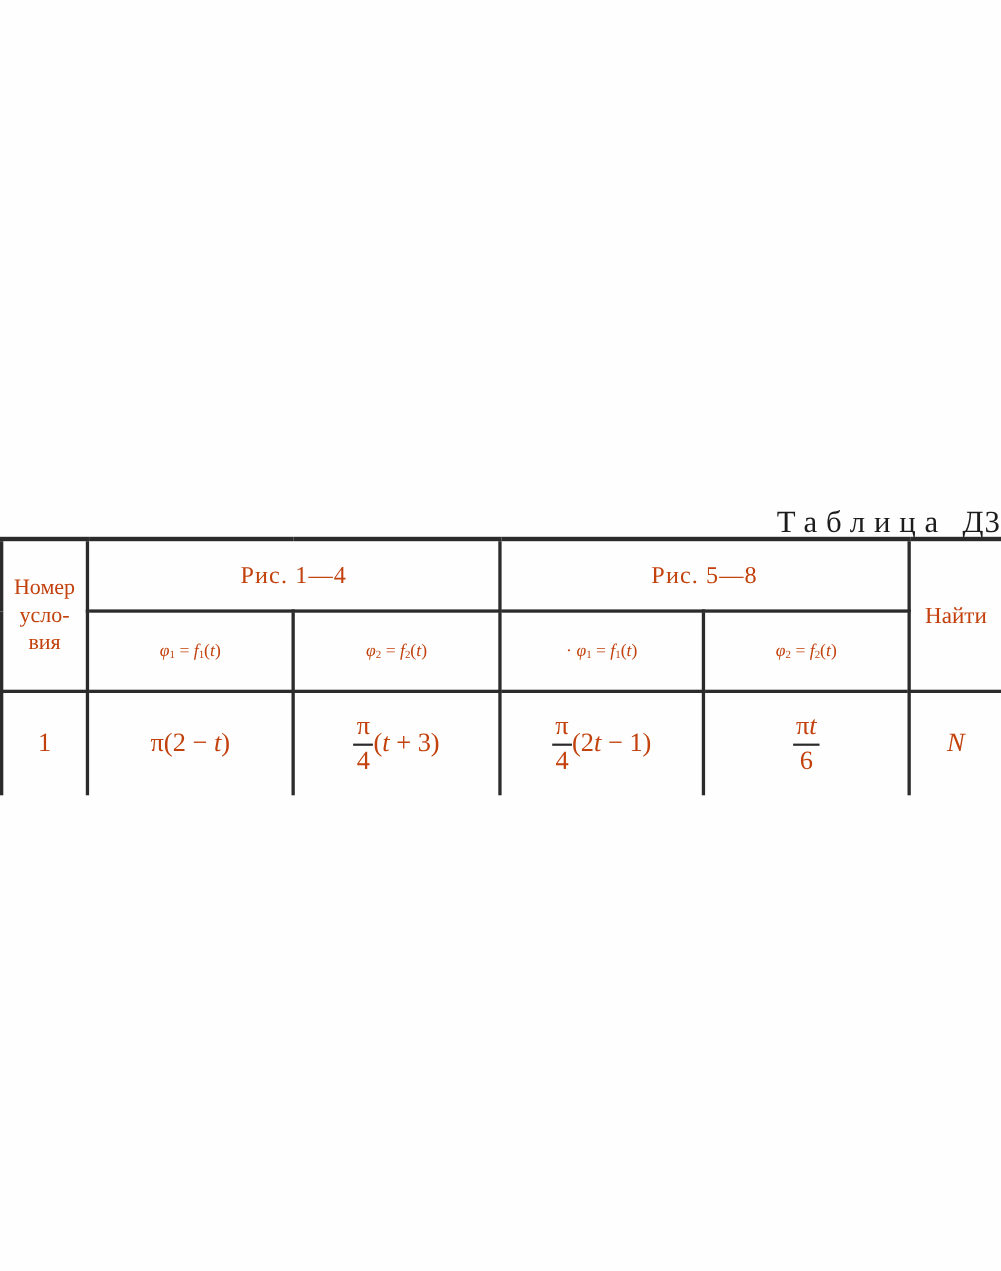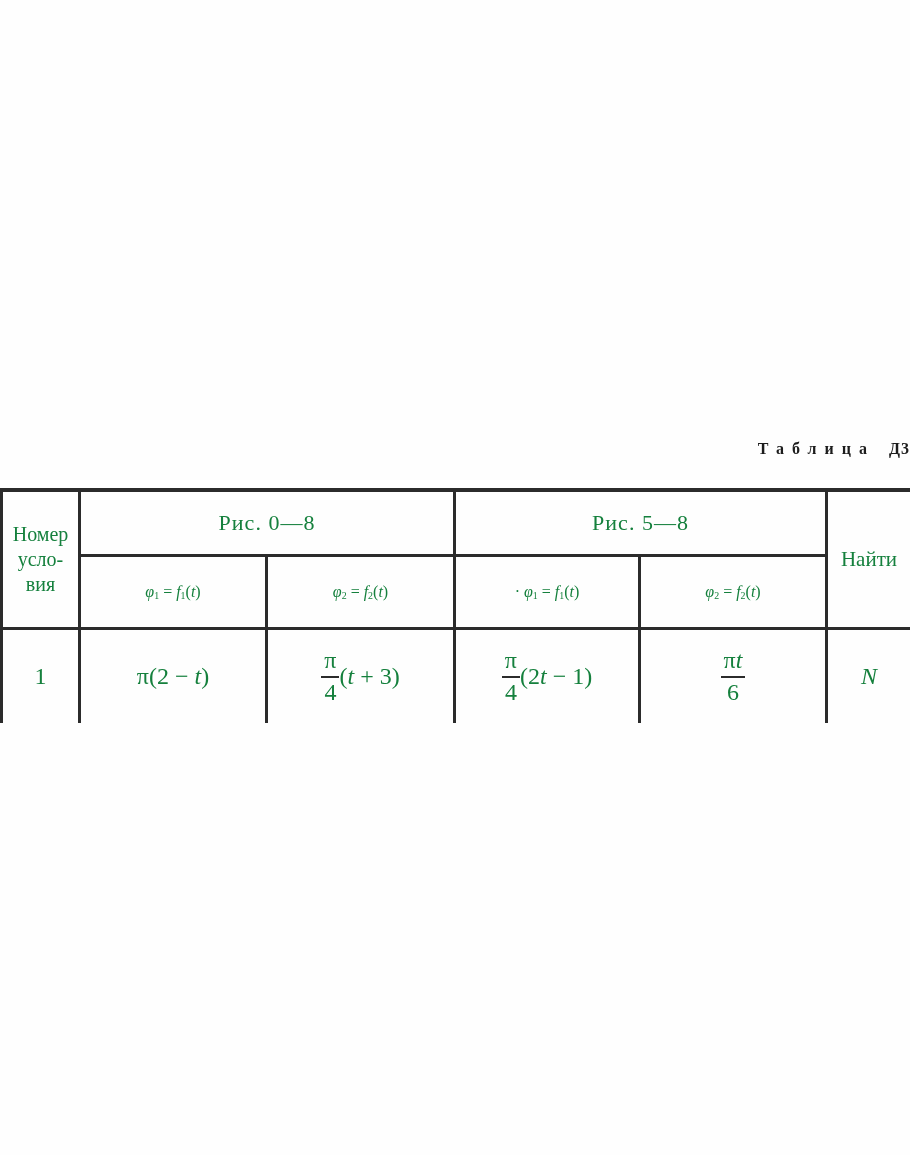--- a/index.html
+++ b/index.html
@@ -11,44 +11,44 @@
   .page {
     position: relative;
     width: 910px;
     height: 1155px;
     background: #fefefe;
     overflow: hidden;
   }
   
   .caption {
     position: absolute;
-    top: 440px;
+    top: 460px;
     right: 0;
     white-space: nowrap;
-    font-size: 16px;
-    font-weight: bold;
+    font-size: 28px;
+    font-weight: normal;
     color: #1c1c1c;
   }
   .caption .word1 { letter-spacing: 8px; }
   .caption .word2 { letter-spacing: 1px; margin-left: 14px; }
   
   table.cond-table {
     position: absolute;
     top: 488px;
     left: 0;
     width: 910px;
     border-collapse: collapse;
     table-layout: fixed;
   }
   table.cond-table td {
     border: 3px solid #2b2b2b;
     text-align: center;
     vertical-align: middle;
     padding: 0 2px;
-    color: #15803d;
+    color: #c2410c;
   }
   tr.r-group td { border-top-width: 4px; height: 62px; }
   tr.r-sub td   { height: 70px; }
   tr.r-data td  { height: 93px; border-bottom: none; }
   td.last-col   { border-right: none; }
   td.corner {
     font-size: 20px;
     line-height: 1.25;
     white-space: pre-line;
     padding: 0;
@@ -86,21 +86,21 @@
       <col style="width:188px">
       <col style="width:185px">
       <col style="width:187px">
       <col style="width:85px">
     </colgroup>
     <tbody>
         <tr class="r-group">
       <td rowspan="2" class="corner">Номер
 усло-
 вия</td>
-      <td colspan="2" class="group-head">Рис. 0—8</td>
+      <td colspan="2" class="group-head">Рис. 1—4</td>
       <td colspan="2" class="group-head">Рис. 5—8</td>
       <td rowspan="2" class="find-head last-col">Найти</td>
     </tr>
     <tr class="r-sub">
       <td class="sub-head"><i>φ</i><sub>1</sub> = <i>f</i><sub>1</sub>(<i>t</i>)</td>
       <td class="sub-head"><i>φ</i><sub>2</sub> = <i>f</i><sub>2</sub>(<i>t</i>)</td>
       <td class="sub-head">· <i>φ</i><sub>1</sub> = <i>f</i><sub>1</sub>(<i>t</i>)</td>
       <td class="sub-head"><i>φ</i><sub>2</sub> = <i>f</i><sub>2</sub>(<i>t</i>)</td>
     </tr>
     <tr class="r-data">

